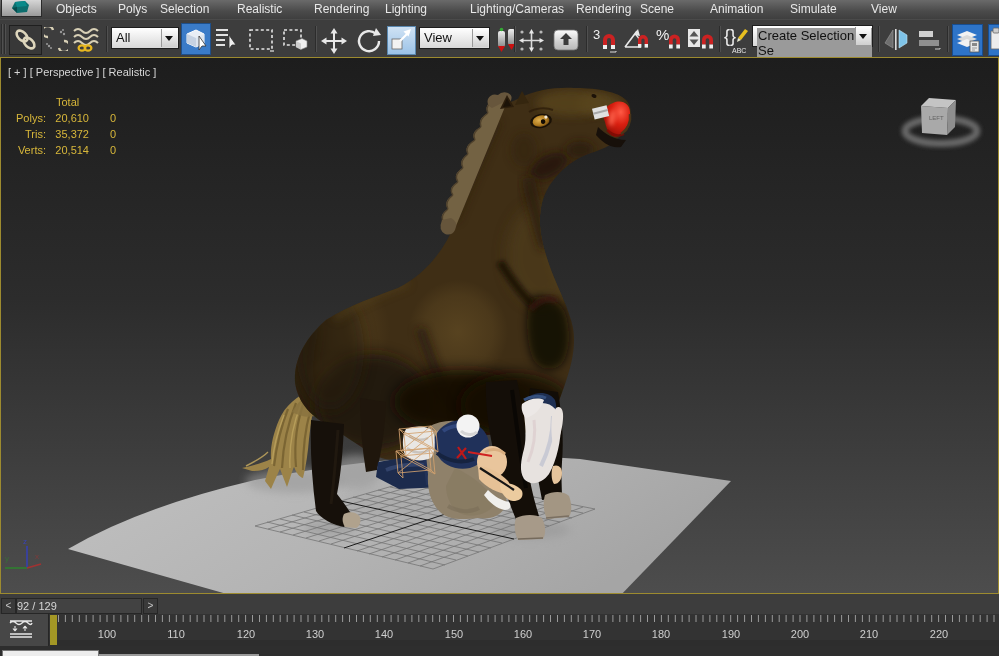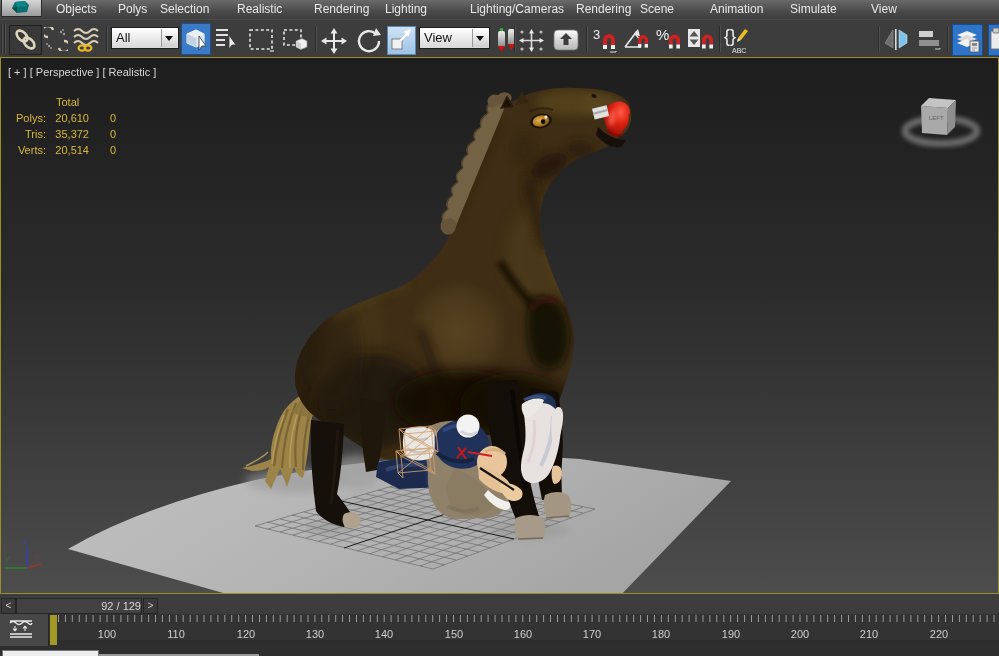--- a/index.html
+++ b/index.html
@@ -11,21 +11,21 @@
 #toolbar{position:absolute;left:0;top:19px;width:999px;height:38px;background:#3d3d3d;border-top:1px solid #4a4a4a;}
 .ti{position:absolute;top:0;}
 .sep{position:absolute;top:6px;width:1px;height:26px;background:#2c2c2c;border-right:1px solid #505050;}
 .combo{position:absolute;top:7px;height:20px;background:linear-gradient(#ffffff,#d8d8d8);border:1px solid #1e1e1e;font-size:13px;color:#111;}
 .combo .arr{position:absolute;right:1px;top:1px;bottom:1px;width:15px;background:linear-gradient(#ffffff,#cfcfcf);border-left:1px solid #999;}
 .combo .arr:after{content:"";position:absolute;left:3px;top:7px;border:4px solid transparent;border-top:5px solid #111;}
 .combo .txt{position:absolute;left:4px;top:2px;}
 #viewport{position:absolute;left:0;top:57px;width:999px;height:537px;background:#222;}
 #vpborder{position:absolute;left:0;top:57px;width:997px;height:535px;border:1px solid #9d8b2f;pointer-events:none;z-index:30;}
 #timeslider{position:absolute;left:0;top:595px;width:999px;height:19px;background:#3d3d3d;}
-#tsl-track{position:absolute;left:16px;top:3px;width:125px;height:14px;background:#424242;border:1px solid #262626;color:#d6d6d6;font-size:11px;text-align:right;line-height:14px;}
+#tsl-track{position:absolute;left:16px;top:3px;width:125px;height:14px;background:#424242;border:1px solid #262626;color:#d6d6d6;font-size:11px;text-align:left;line-height:14px;}
 .tsbtn{position:absolute;top:3px;width:13px;height:14px;background:#3a3a3a;border:1px solid #262626;color:#c8c8c8;font-size:10px;text-align:center;line-height:13px;}
 #trackbar{position:absolute;left:0;top:614px;width:831px;height:32px;background:#333333;}
 #statusbar{position:absolute;left:0;top:646px;width:999px;height:10px;background:#2e2e2e;}
 </style>
 </head>
 <body>
 <div id="menubar">
 <div id="logo">
       <svg width="37" height="14" viewBox="0 0 37 14">
         <polygon points="12,2 22,1 26,5 24,12 14,13 9,8" fill="#0d6e6e"></polygon>
@@ -210,20 +210,24 @@
         <rect x="16" y="17.5" width="3.7" height="4" fill="#eee"></rect>
         <rect x="23.3" y="17.5" width="3.7" height="4" fill="#eee"></rect>
       </svg></div>
 <div class="sep" style="left:719px"></div>
 <div class="ti" style="left:724px;top:6px"><svg width="24" height="28" viewBox="0 0 24 28">
         <text x="0" y="16" font-size="18" fill="#f0f0f0" font-family="Liberation Sans">{}</text>
         <path d="M14 12L21 3l3 2-7 9z" fill="#e8c020"></path>
         <polygon points="14,12 17,14 13,16" fill="#e8e8d0"></polygon>
         <text x="8" y="27" font-size="7" fill="#e8e8e8" font-family="Liberation Sans">ABC</text>
       </svg></div>
+<div class="combo" style="left:752px;width:119px;top:5px">
+      <span class="txt" style="background:#9a9a9a;padding:0 1px">Create Selection Se</span>
+      <span class="arr"></span>
+    </div>
 <div class="sep" style="left:878px"></div>
 <div class="ti" style="left:883px;top:7px"><svg width="26" height="25" viewBox="0 0 26 25">
         <polygon points="10,3 10,21 2,16" fill="#6e6e6e" stroke="#999" stroke-width="0.6"></polygon>
         <rect x="12" y="2" width="1.6" height="21" fill="#dcdcdc"></rect>
         <polygon points="16,3 16,21 24,16 24,8" fill="#7ec3e8" stroke="#bfe4f5" stroke-width="0.6"></polygon>
       </svg></div>
 <div class="ti" style="left:917px;top:9px"><svg width="24" height="21" viewBox="0 0 24 21">
         <rect x="2" y="2" width="14" height="6" fill="#cfcfcf"></rect>
         <rect x="2" y="11" width="20" height="6" fill="#8f8f8f"></rect>
         <path d="M18 20l5 0 0-1" stroke="#ccc" stroke-width="1" fill="none"></path>

